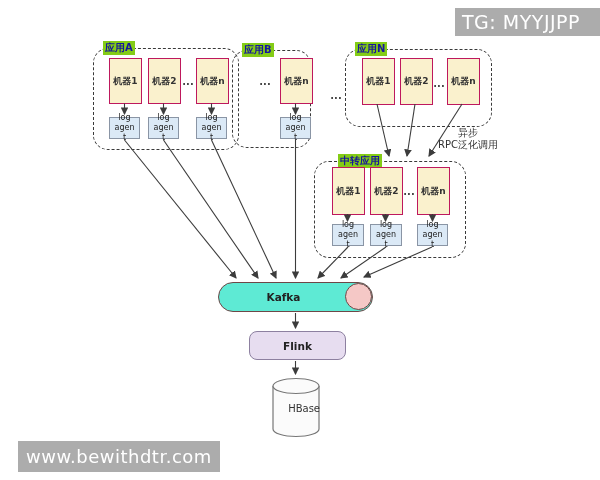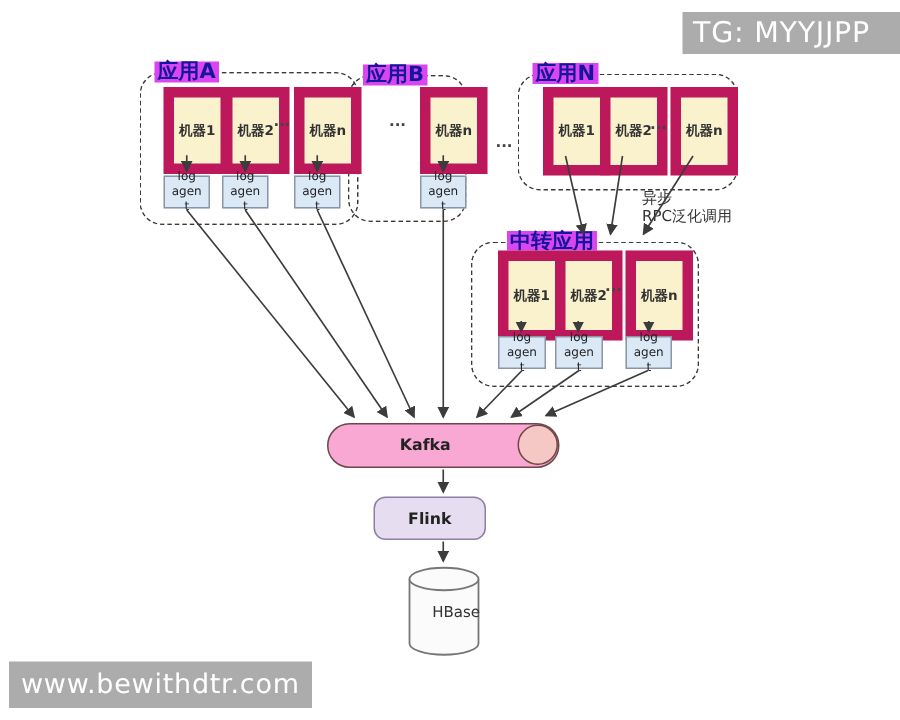--- a/index.html
+++ b/index.html
@@ -7,80 +7,80 @@
     width:600px;height:480px;position:relative;background:#ffffff;
     font-family:"DejaVu Sans","Liberation Sans",sans-serif;
     overflow:hidden;
   }
   
   .cluster{
     position:absolute;border:1.4px dashed #3a3a3a;border-radius:15px;
     background:transparent;z-index:1;
   }
   .cluster-label{
-    position:absolute;top:-8px;left:9px;background:#d946ef;padding:0 2px;
-    color:#16169c;font-size:14px;font-weight:bold;line-height:14px;z-index:3;white-space:nowrap;
+    position:absolute;top:-8px;left:9px;background:#84cc16;padding:0 2px;
+    color:#16169c;font-size:10px;font-weight:bold;line-height:14px;z-index:3;white-space:nowrap;
   }
   
   .machine{
-    position:absolute;background:#faf1cd;border:7px solid #be185d;
+    position:absolute;background:#faf1cd;border:1px solid #be185d;
     display:flex;align-items:center;justify-content:center;
     font-size:9px;font-weight:600;color:#333;z-index:2;white-space:nowrap;
   }
   
   .agent{
     position:absolute;background:#dbe9f6;border:1px solid #8a95a5;
     display:flex;align-items:center;justify-content:center;text-align:center;
     font-size:8px;line-height:1.25;color:#222;z-index:2;
     word-break:break-word;padding:4px;box-sizing:border-box;
   }
   .dots{
     position:absolute;font-size:10px;font-weight:bold;color:#444;z-index:2;
     display:flex;align-items:center;justify-content:center;
   }
   .annotation{
-    position:absolute;font-size:10px;color:#333;text-align:left;
+    position:absolute;font-size:10px;color:#333;text-align:center;
     line-height:12px;z-index:2;white-space:nowrap;
   }
   
   .kafka{
     position:absolute;left:218px;top:282px;width:155px;height:30px;
-    background:#f9a8d4;border:1.3px solid #6e4747;border-radius:15px;
+    background:#5eead4;border:1.3px solid #6e4747;border-radius:15px;
     box-sizing:border-box;z-index:2;
   }
   .kafka-circle{
     position:absolute;right:0px;top:0px;width:27px;height:27px;
     border:1.1px solid #6e4747;border-radius:50%;box-sizing:border-box;
     background:#f5c8c6;
   }
   .kafka-text{
     position:absolute;left:0;right:24px;top:0;bottom:0;
     display:flex;align-items:center;justify-content:center;
     font-size:10.5px;font-weight:600;color:#222;
   }
   
   .flink{
-    position:absolute;left:249px;top:331px;width:75px;height:29px;
+    position:absolute;left:249px;top:331px;width:97px;height:29px;
     background:#e7ddf0;border:1.2px solid #8d80a0;border-radius:8px;
     box-sizing:border-box;display:flex;align-items:center;justify-content:center;
     font-size:10.5px;font-weight:600;color:#222;z-index:2;
   }
   
   .hbase{position:absolute;left:272px;top:377px;width:48px;height:61px;z-index:2;}
   .hbase-label{
     position:absolute;left:0;right:0;top:26px;text-align:right;
     font-size:10px;color:#333;z-index:3;
   }
   
   .banner{
     position:absolute;background:#acacac;color:#ffffff;z-index:6;
     display:flex;align-items:center;letter-spacing:0.5px;
   }
   .banner-tg{left:455px;top:8px;width:145px;height:28px;font-size:19px;padding-left:7px;}
-  .banner-url{left:6px;top:441px;width:194px;height:31px;font-size:18px;padding-left:8px;}
+  .banner-url{left:18px;top:441px;width:194px;height:31px;font-size:18px;padding-left:8px;}
   
   #arrows{position:absolute;left:0;top:0;z-index:4;pointer-events:none;}
 </style>
 </head>
 <body>
 
 <div class="cluster" style="left:93px;top:48px;width:144px;height:100px;">
   <div class="cluster-label">应用A</div>
 </div>
 <div class="machine" style="left:109px;top:58px;width:31px;height:44px;">机器1</div>

